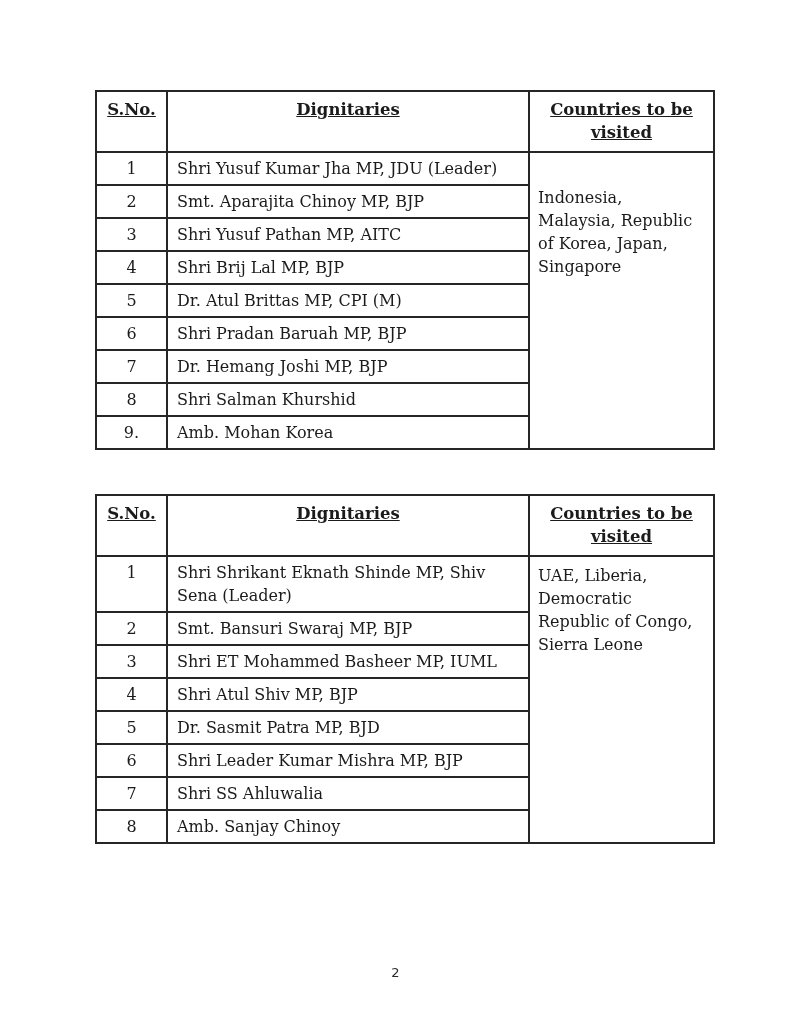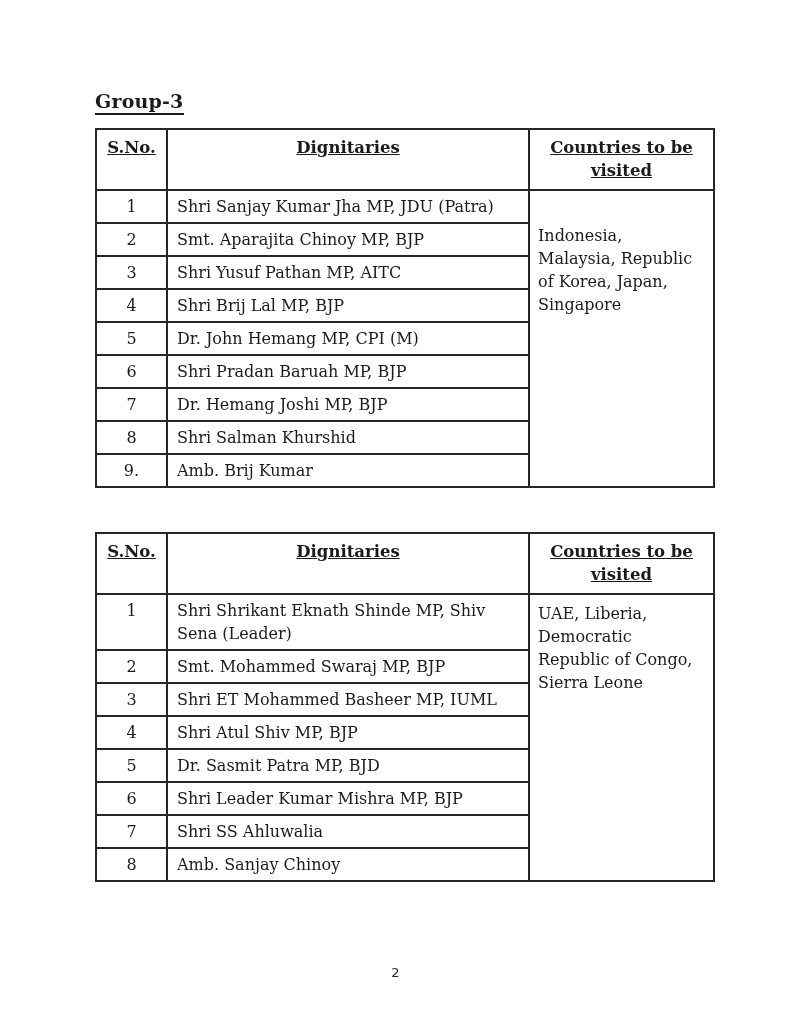--- a/index.html
+++ b/index.html
@@ -83,74 +83,73 @@
     color: #2a2a2a;
   }
 </style>
 </head>
 <body>
 
 <div class="page">
   <div class="content">
 
     <section class="group-block">
-      <h2 class="group-heading"><span class="hd-underline">Group-3</span></h2>
 
       <table class="roster">
         <colgroup>
           <col class="col-sno">
             <col class="col-dig">
             <col class="col-cty">
         </colgroup>
         <thead>
           <tr>
             <th>S.No.</th>
             <th>Dignitaries</th>
             <th>Countries to be visited</th>
           </tr>
         </thead>
         <tbody>
           <tr>
             <td class="sno-cell">1</td>
-            <td class="dig-cell">Shri Sanjay Kumar Jha MP, JDU (Patra)</td>
+            <td class="dig-cell">Shri Yusuf Kumar Jha MP, JDU (Leader)</td>
             <td class="cty-cell" rowspan="9">
               <div class="cty-text-offset-deep">Indonesia, Malaysia, Republic of Korea, Japan, Singapore</div>
             </td>
           </tr>
           <tr>
             <td class="sno-cell">2</td>
             <td class="dig-cell">Smt. Aparajita Chinoy MP, BJP</td>
           </tr>
           <tr>
             <td class="sno-cell">3</td>
             <td class="dig-cell">Shri Yusuf Pathan MP, AITC</td>
           </tr>
           <tr>
             <td class="sno-cell">4</td>
             <td class="dig-cell">Shri Brij Lal MP, BJP</td>
           </tr>
           <tr>
             <td class="sno-cell">5</td>
-            <td class="dig-cell">Dr. John Hemang MP, CPI (M)</td>
+            <td class="dig-cell">Dr. Atul Brittas MP, CPI (M)</td>
           </tr>
           <tr>
             <td class="sno-cell">6</td>
             <td class="dig-cell">Shri Pradan Baruah MP, BJP</td>
           </tr>
           <tr>
             <td class="sno-cell">7</td>
             <td class="dig-cell">Dr. Hemang Joshi MP, BJP</td>
           </tr>
           <tr>
             <td class="sno-cell">8</td>
             <td class="dig-cell">Shri Salman Khurshid</td>
           </tr>
           <tr>
             <td class="sno-cell">9.</td>
-            <td class="dig-cell">Amb. Brij Kumar</td>
+            <td class="dig-cell">Amb. Mohan Korea</td>
           </tr>
         </tbody>
       </table>
     </section>
 
     <section class="group-block">
 
       <table class="roster">
         <colgroup>
           <col class="col-sno">
@@ -167,21 +166,21 @@
         <tbody>
           <tr>
             <td class="sno-cell">1</td>
             <td class="dig-cell">Shri Shrikant Eknath Shinde MP, Shiv Sena (Leader)</td>
             <td class="cty-cell" rowspan="8">
               <div class="cty-text-offset-top">UAE, Liberia, Democratic Republic of Congo, Sierra Leone</div>
             </td>
           </tr>
           <tr>
             <td class="sno-cell">2</td>
-            <td class="dig-cell">Smt. Mohammed Swaraj MP, BJP</td>
+            <td class="dig-cell">Smt. Bansuri Swaraj MP, BJP</td>
           </tr>
           <tr>
             <td class="sno-cell">3</td>
             <td class="dig-cell">Shri ET Mohammed Basheer MP, IUML</td>
           </tr>
           <tr>
             <td class="sno-cell">4</td>
             <td class="dig-cell">Shri Atul Shiv MP, BJP</td>
           </tr>
           <tr>

